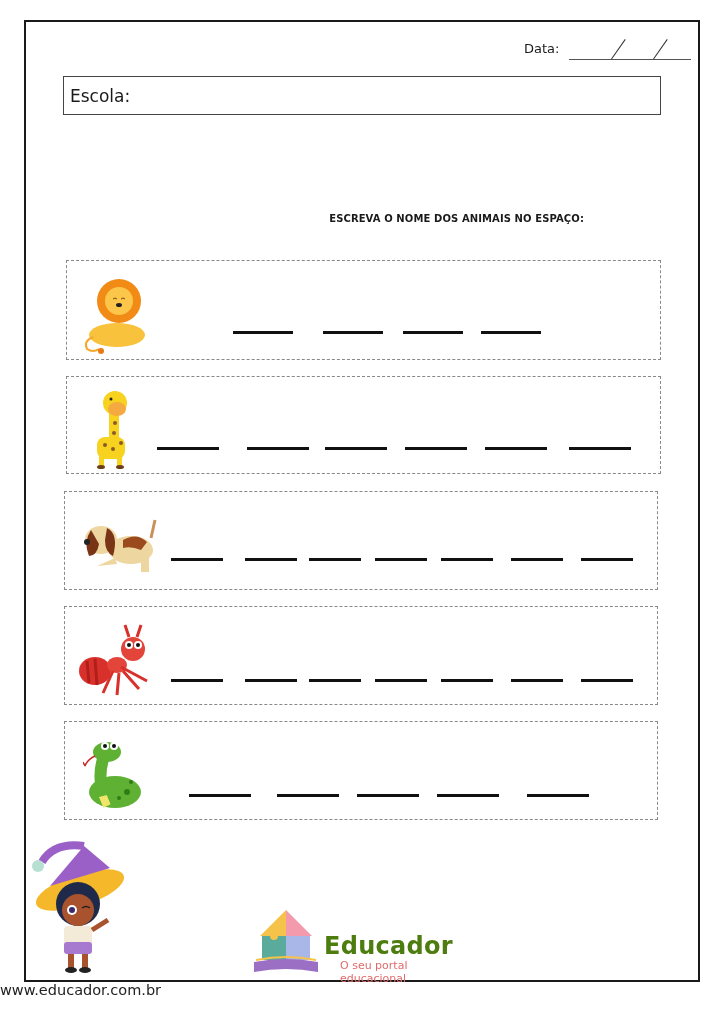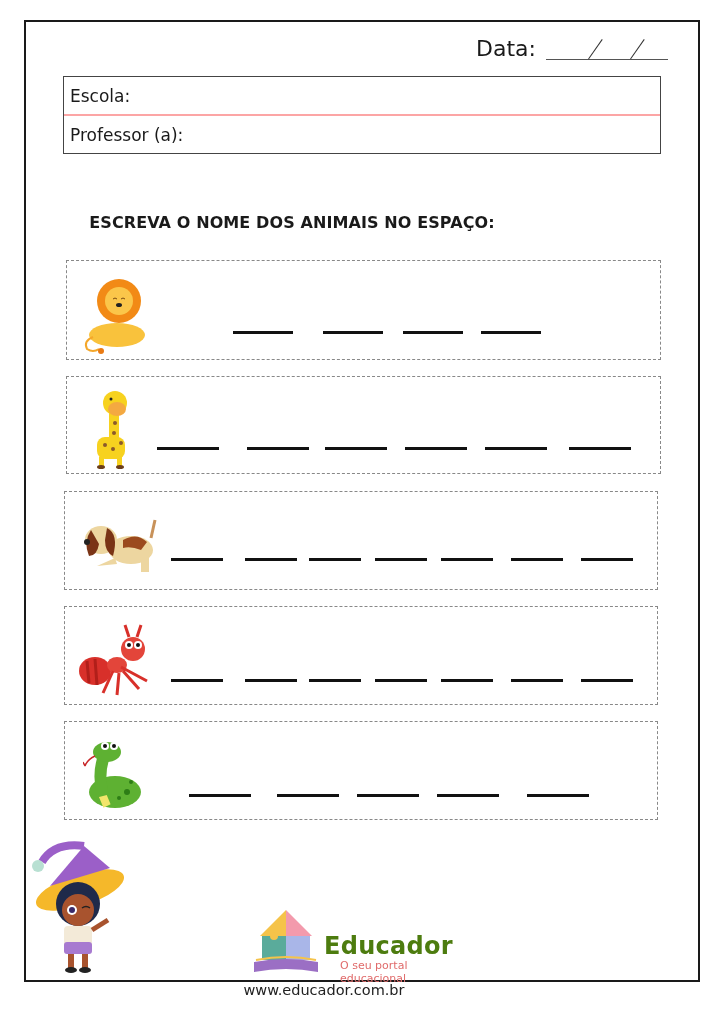--- a/index.html
+++ b/index.html
@@ -1,60 +1,57 @@
 <!DOCTYPE html>
 <html><head>
   <meta charset="utf-8">
   <style>
     html, body { margin: 0; padding: 0; background: #ffffff; }
     body { width: 724px; height: 1024px; position: relative; overflow: hidden;
            font-family: "DejaVu Sans", "Liberation Sans", sans-serif; color: #1a1a1a; }
     .frame { position: absolute; left: 24px; top: 20px; width: 672px; height: 958px;
              border: 2px solid #1a1a1a; box-sizing: content-box; }
     .date-row { position: absolute; left: 476px; top: 34px; height: 26px; display: flex; align-items: flex-end; }
-    .date-label { font-size: 22px; line-height: 22px; margin-right: 10px; }
+    .date-label { font-size: 13px; line-height: 22px; margin-right: 10px; margin-left: 48px; }
     .date-line { position: relative; width: 122px; height: 22px; border-bottom: 1px solid #555; }
     .slash { position: absolute; bottom: 0; width: 1px; height: 24px; background: #333;
              transform-origin: bottom center; transform: rotate(35deg); }
     .header-table { position: absolute; left: 63px; top: 76px; width: 596px; border: 1px solid #444; }
     .header-row { height: 37px; border-bottom: 2px solid #fca5a5; display: flex; align-items: center;
                   padding-left: 6px; font-size: 17px; }
     .header-row:last-child { border-bottom: none; }
-    .instruction { position: absolute; left: 0; width: 584px; top: 213px; text-align: center;
-                   font-family: "DejaVu Sans", sans-serif; font-weight: bold; font-size: 16px; letter-spacing: 0.1px; }
+    .instruction { position: absolute; left: 0; width: 584px; top: 213px; text-align: right;
+                   font-family: "DejaVu Sans", sans-serif; font-weight: bold; font-size: 10px; letter-spacing: 0.1px; }
     .animal-box { position: absolute; border: 1px dashed #888; box-sizing: border-box; }
     .animal-img { position: absolute; }
     .blank { position: absolute; height: 3px; background: #111; }
     .logo { position: absolute; left: 252px; top: 906px; width: 210px; height: 70px; }
     .logo-text { position: absolute; left: 72px; top: 26px; font-family: "DejaVu Sans", sans-serif;
                  font-weight: bold; font-size: 24px; color: #4d7c0f; letter-spacing: 0.3px; }
     .logo-sub { position: absolute; left: 88px; top: 53px; font-size: 11px; color: #e06b6b; }
-    .footer-url { position: absolute; left: 0; width: 648px; top: 982px; text-align: center;
+    .footer-url { position: absolute; left: 0; width: 648px; top: 982px; 
                   font-size: 14.5px; color: #222; }
     .mascot { position: absolute; left: 24px; top: 838px; width: 110px; height: 140px; }
   </style>
 </head>
 <body>
 
 <div class="frame"></div>
 
 <div class="date-row">
   <span class="date-label">Data:</span>
   <div class="date-line">
     <span class="slash" style="left:42px"></span>
     <span class="slash" style="left:84px"></span>
   </div>
 </div>
 
 <div class="header-table">
   <div class="header-row">
     <span>Escola:</span>
-  </div>
-  <div class="header-row">
-    <span>Professor (a):</span>
   </div>
 </div>
 
 <div class="instruction">ESCREVA O NOME DOS ANIMAIS NO ESPAÇO:</div>
 
 <div class="animal-box" style="left:66px; top:260px; width:595px; height:100px;">
   <svg class="animal-img" style="left:12px; top:10px;" width="68" height="84" viewBox="0 0 68 84">
     <ellipse cx="38" cy="64" rx="28" ry="12" fill="#f9c23c"></ellipse>
     <path d="M14 66 Q4 70 8 78 Q14 82 20 78" stroke="#f4a72a" stroke-width="2" fill="none"></path>
     <circle cx="22" cy="80" r="3" fill="#e97b14"></circle>

